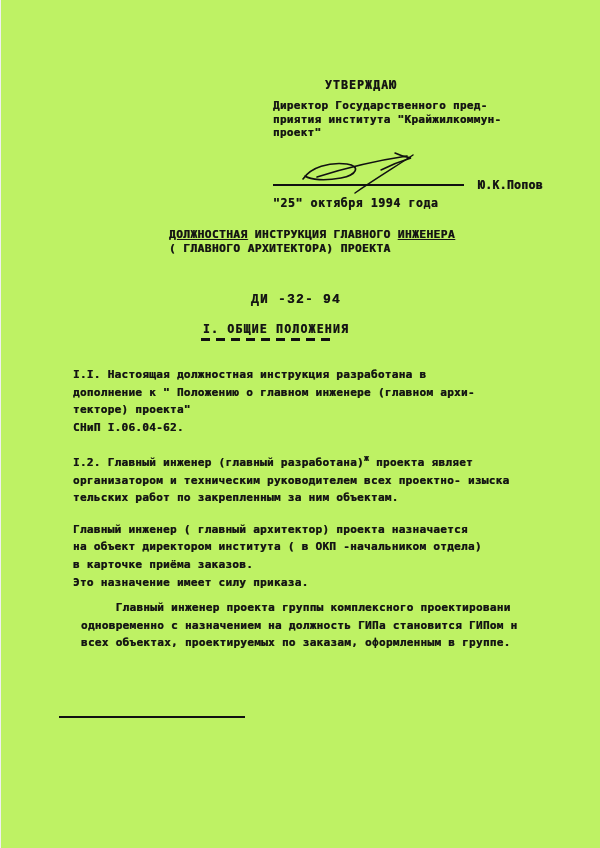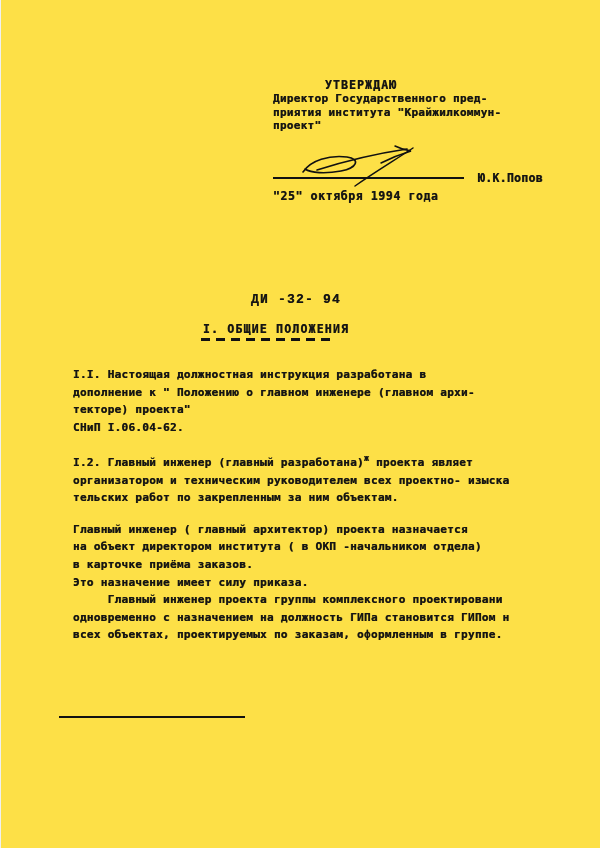--- a/index.html
+++ b/index.html
@@ -4,21 +4,21 @@
 <style>
   html, body {
     margin: 0;
     padding: 0;
     background: #ffffff;
   }
   .page {
     position: relative;
     width: 600px;
     height: 848px;
-    background: #fde047;
+    background: #bef264;
     border-left: 1px solid #f0f0f0;
     box-sizing: border-box;
     overflow: hidden;
     font-family: "DejaVu Sans Mono", "Liberation Mono", monospace;
     color: #141414;
     -webkit-font-smoothing: none;
   }
 
   
   .tw {
@@ -34,20 +34,21 @@
     left: 272px;
     top: 78px;
     width: 300px;
   }
   .approval-title {
     font-size: 11.5px;
     margin-left: 52px;
     letter-spacing: 1.1px;
   }
   .approval-lines {
+    margin-top: 7px;
     font-size: 11px;
     line-height: 13.5px;
     white-space: pre-line;
   }
   .sign-row {
     position: relative;
     margin-top: 20px;
     height: 30px;
   }
   .sign-rule {
@@ -130,25 +131,26 @@
     top: 366px;
     width: 512px;
   }
   .para {
     font-size: 11.1px;
     line-height: 17.6px;
     letter-spacing: 0.25px;
     white-space: pre-line;
     margin-bottom: 14px;
   }
-  .para.tight { margin-bottom: 0; }
+  .para.tight { margin-bottom: 8px; }
   .para.clipped {
     width: 520px;
     overflow: hidden;
     white-space: pre;
+    margin-left: 8px;
   }
   .fnmark {
     font-size: 8px;
     vertical-align: super;
     font-weight: bold;
   }
 
   
   .fn-rule {
     position: absolute;
@@ -186,20 +188,26 @@
         <path d="M22,28 C44,21 72,13 112,7" fill="none" stroke="#111" stroke-width="1.7" stroke-linecap="round"></path>
         <path d="M100,4 C104,6 110,8 116,9 C106,12 96,16 86,21" fill="none" stroke="#111" stroke-width="1.5" stroke-linecap="round"></path>
         <path d="M118,6 C100,18 80,30 60,44" fill="none" stroke="#111" stroke-width="1.5" stroke-linecap="round"></path>
       </svg>
       <div class="tw signer">Ю.К.Попов</div>
     </div>
 
     <div class="tw approval-date">"25"  октября 1994   года</div>
   </div>
 
+  <div class="tw doc-title">
+    <span class="l1">
+      <span class="u">ДОЛЖНОСТНАЯ</span><span> ИНСТРУКЦИЯ ГЛАВНОГО </span><span class="u">ИНЖЕНЕРА</span>
+    </span>
+    <span class="l2">( ГЛАВНОГО АРХИТЕКТОРА) ПРОЕКТА</span>
+  </div>
 
   <div class="tw doc-code">ДИ -32- 94</div>
 
   <div class="tw section-head">I. ОБЩИЕ ПОЛОЖЕНИЯ</div>
   <div class="dash-rule"></div>
 
   <div class="body">
 
     <div class="tw para">     I.I.  Настоящая должностная инструкция разработана в
 дополнение к " Положению о главном инженере (главном архи-

